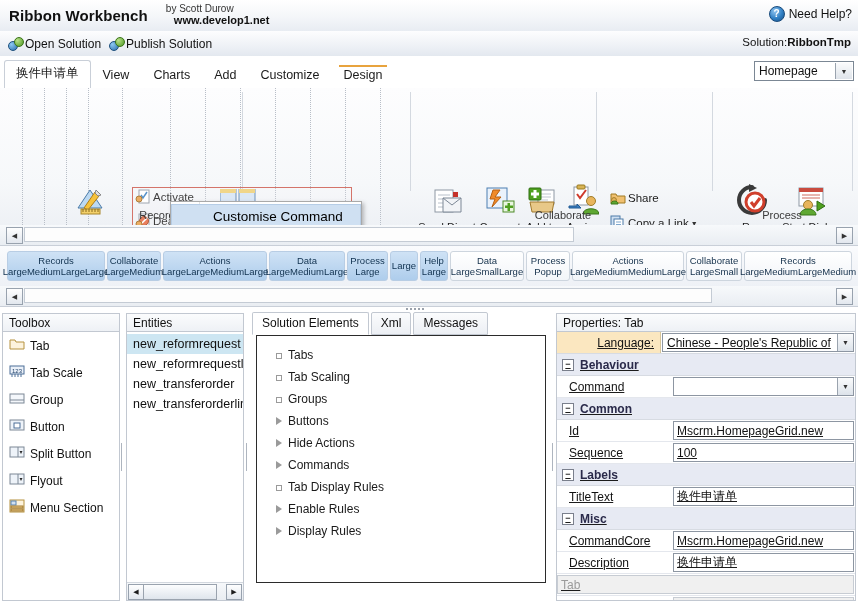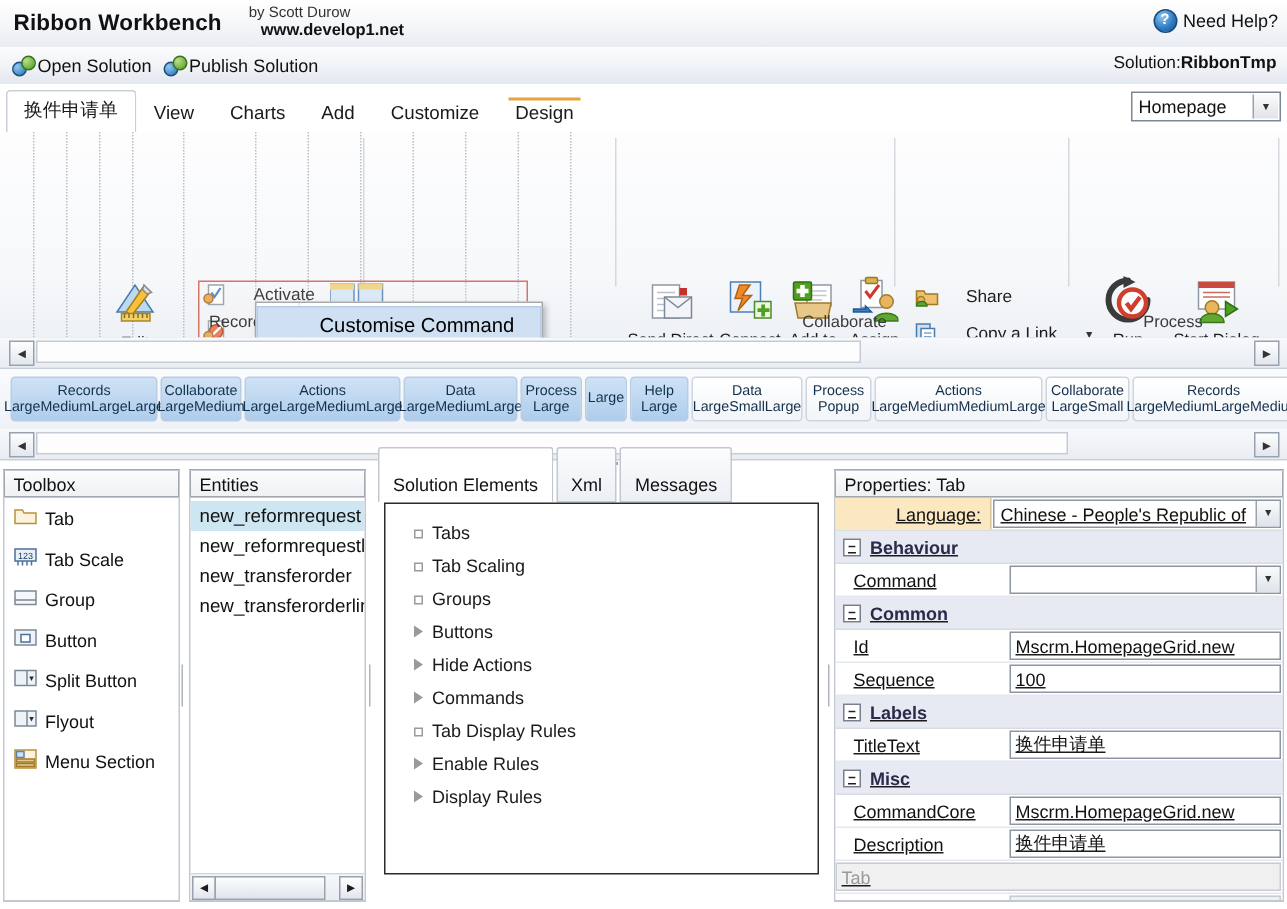--- a/index.html
+++ b/index.html
@@ -80,21 +80,21 @@
     position:absolute;left:0;top:88px;width:858px;height:137px;
     background:linear-gradient(to bottom,#fdfdfe 0%,#f6f8fa 70%,#eef1f5 100%);
     border-bottom:1px solid #c9cfd8;overflow:hidden;
   }
   .dashcol{position:absolute;top:0;bottom:0;width:0;border-left:1px dotted #b8bec7;}
   .grpsep{position:absolute;top:4px;bottom:34px;width:0;border-left:1px solid #d4d9e0;}
   .grouplabel{position:absolute;bottom:4px;font-size:11px;color:#3a3a3a;text-align:center;}
 
   .lg-btn{position:absolute;text-align:center;cursor:pointer;}
   .lg-btn .lbl{font-size:11px;color:#1c1c1c;line-height:1.12;display:block;margin-top:2px;}
-  .sm-btn{position:absolute;display:flex;align-items:center;gap:18px;cursor:pointer;font-size:11.5px;color:#1c1c1c;white-space:nowrap;}
+  .sm-btn{position:absolute;display:flex;align-items:center;gap:2px;cursor:pointer;font-size:11.5px;color:#1c1c1c;white-space:nowrap;}
 
   .selbox{position:absolute;border:1px solid #d4746a;background:rgba(255,250,250,.15);}
 
   
   .ico{display:inline-block;position:relative;}
   .ico32{width:32px;height:32px;}
   .ico16{width:16px;height:16px;flex:0 0 16px;}
 
   
   .ctxmenu{
@@ -154,21 +154,21 @@
     background:linear-gradient(to bottom,#f6f8fa,#e9edf2);border-top:1px solid #d3d8df;
   }
   .hs-btn{position:absolute;top:1px;width:14px;height:14px;background:linear-gradient(to bottom,#fefefe,#e2e7ee);
     border:1px solid #98a2ae;display:flex;align-items:center;justify-content:center;font-size:7px;cursor:pointer;}
   .hs-thumb{position:absolute;top:1px;height:14px;background:linear-gradient(to bottom,#fcfdfe,#dfe5ec);
     border:1px solid #9aa3ae;cursor:pointer;}
 
   
   .tabbar{display:flex;align-items:flex-end;height:22px;}
   .etab{
-    font-size:12px;color:#111;padding:17px 9px 4px 9px;border:1px solid #c2c8d1;
+    font-size:12px;color:#111;padding:3px 9px 4px 9px;border:1px solid #c2c8d1;
     background:linear-gradient(to bottom,#fbfcfd,#eceff4);margin-right:2px;cursor:pointer;
     border-radius:2px 2px 0 0;
   }
   .etab.active{background:#fff;border-bottom-color:#fff;}
   .treeitem{display:flex;align-items:center;gap:4px;padding:4px 0 4px 18px;font-size:12px;color:#1a1a1a;cursor:pointer;}
   .tw-arrow{width:9px;height:9px;flex:0 0 9px;position:relative;}
   .tw-arrow.coll::after{
     content:"";position:absolute;left:1px;top:0;border-left:6px solid #9a9a9a;
     border-top:4.5px solid transparent;border-bottom:4.5px solid transparent;
   }
@@ -491,21 +491,21 @@
           <span>LargeMediumLarge</span>
         </div>
         <div class="scalecell" style="width: 41px;">
           <span class="t">Process</span>
           <span>Large</span>
         </div>
         <div class="scalecell" style="width: 28px;">
           <span class="t">Large</span>
           <span></span>
         </div>
-        <div class="scalecell" style="width: 39px;">
+        <div class="scalecell" style="width: 28px;">
           <span class="t">Help</span>
           <span>Large</span>
         </div>
         <div class="scalecell off" style="width: 74px;">
           <span class="t">Data</span>
           <span>LargeSmallLarge</span>
         </div>
         <div class="scalecell off" style="width: 44px;">
           <span class="t">Process</span>
           <span>Popup</span>

